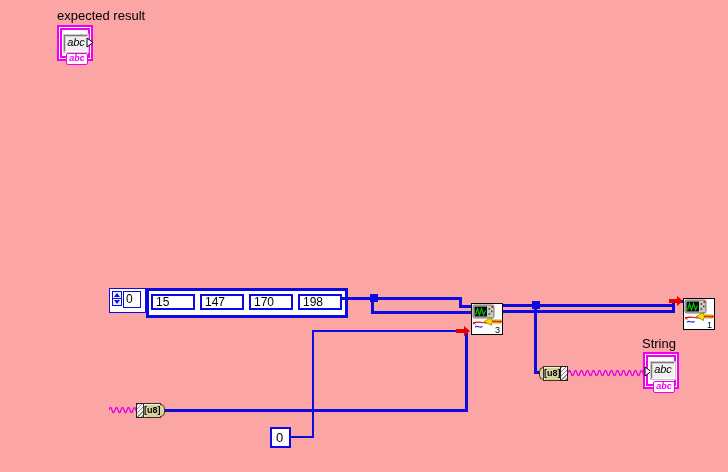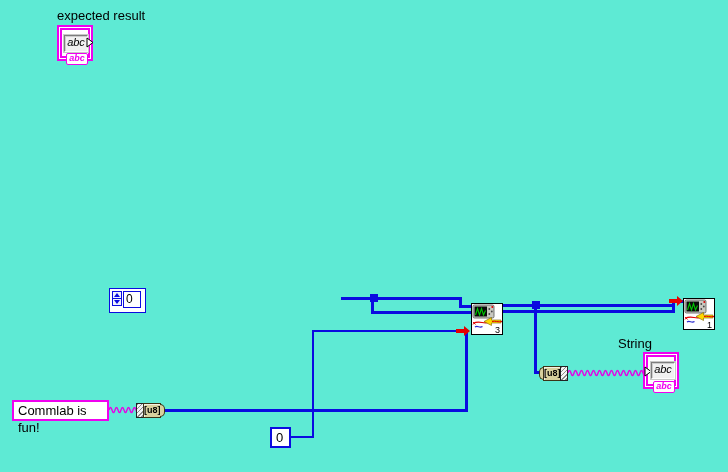--- a/index.html
+++ b/index.html
@@ -3,21 +3,21 @@
 <meta charset="utf-8">
 <style>
   :root{
     --blue:#0b0be0;
     --pink:#f000f0;
     --wirepink:#e600e6;
     --tan:#d8d19e;
   }
   html,body{margin:0;padding:0;background:#fff;}
   .canvas{
-    position:relative;width:728px;height:472px;background:#5eead4;
+    position:relative;width:728px;height:472px;background:#fca5a5;
     font-family:"Liberation Sans",sans-serif;color:#000;overflow:hidden;
   }
   .abs{position:absolute;}
   .lbl{position:absolute;font-size:13px;white-space:nowrap;}
   
   .seg{position:absolute;background:var(--blue);}
   .jdot{position:absolute;background:var(--blue);}
   
   .mframe{position:absolute;border:2px solid var(--pink);background:#fff;font-style:italic;}
   .mframe .inner{position:absolute;inset:1px;border:2px solid var(--pink);pointer-events:none;}
@@ -71,20 +71,26 @@
     <div class="idxarrows">
       <div class="idxcell">
           <div class="tri-up"></div>
         </div>
       <div class="idxcell" style="margin-top:-1px;">
           <div class="tri-dn"></div>
         </div>
     </div>
     <div class="idxval">0</div>
   </div>
+  <div class="arrshell" style="left:146px;top:288px;width:196px;height:24px;">
+    <div class="arrel" style="left:2px;">15</div>
+    <div class="arrel" style="left:51px;">147</div>
+    <div class="arrel" style="left:100px;">170</div>
+    <div class="arrel" style="left:149px;">198</div>
+  </div>
 
   <div class="seg" style="left:341px;top:297px;width:121px;height:3px;"></div>
   <div class="seg" style="left:459px;top:297px;width:3px;height:11px;"></div>
   <div class="seg" style="left:459px;top:305px;width:13px;height:3px;"></div>
   <div class="jdot" style="left:370px;top:294px;width:8px;height:8px;"></div>
   <div class="seg" style="left:371px;top:299px;width:3px;height:14px;"></div>
   <div class="seg" style="left:371px;top:311px;width:100px;height:3px;"></div>
 
   <div class="seg" style="left:503px;top:304px;width:172px;height:3px;"></div>
   <div class="seg" style="left:503px;top:310px;width:171px;height:3px;"></div>
@@ -137,21 +143,20 @@
       <circle cx="20.3" cy="2.9" r="1" fill="#e00000"></circle>
       <path d="M1.5 19.5 C7 15.5, 13 21.5, 19 17.5" stroke="#e00000" stroke-width="1.2" fill="none"></path>
       <path d="M1 18 l2.5 2.5 M1 20.5 l2.5 -2.5" stroke="#e00000" stroke-width="0.9"></path>
       <path d="M3 23 C5.5 21, 7.5 24.5, 10.5 22.5" stroke="#2a2ad0" stroke-width="1.2" fill="none"></path>
       <polygon points="12,17.5 19.5,13.5 19.5,16 29,16 29,19 19.5,19 19.5,21.5" fill="#ffd800" stroke="#7a6000" stroke-width="0.6"></polygon>
       <path d="M20 17.5 C23 16.5, 26 18.5, 30 17.5" stroke="#e00000" stroke-width="1" fill="none"></path>
       <text x="28" y="29" font-size="9" text-anchor="end" fill="#000">1</text>
     </svg>
   </div>
 
-  <div class="strconst" style="left:12px;top:400px;width:97px;height:21px;">Commlab is fun!</div>
 
   <svg class="abs" style="left:109px;top:404px;" width="28" height="12">
     <path d="M0 6 q1.5 -5 3 0 t3 0 t3 0 t3 0 t3 0 t3 0 t3 0 t3 0 t3 0 t3 0" stroke="#e600e6" stroke-width="1.4" fill="none"></path>
   </svg>
 
   <div class="abs" style="left:136px;top:403px;width:30px;height:16px;">
     <div class="hatch" style="left:0;top:0;width:8px;height:15px;"></div>
     <div class="u8body" style="left:7px;top:0;width:18px;height:15px;">[u8]</div>
     <div class="u8capR" style="left:24px;top:1px;width:5px;height:13px;"></div>
   </div>
@@ -161,21 +166,21 @@
   <div class="abs" style="left:539px;top:366px;width:30px;height:17px;">
     <div class="u8capL" style="left:0;top:1px;width:5px;height:13px;"></div>
     <div class="u8body" style="left:4px;top:0;width:18px;height:15px;">[u8]</div>
     <div class="hatch" style="left:21px;top:0;width:8px;height:15px;"></div>
   </div>
 
   <svg class="abs" style="left:568px;top:367px;" width="77" height="12">
     <path d="M0 6 q1.5 -5 3 0 t3 0 t3 0 t3 0 t3 0 t3 0 t3 0 t3 0 t3 0 t3 0 t3 0 t3 0 t3 0 t3 0 t3 0 t3 0 t3 0 t3 0 t3 0 t3 0 t3 0 t3 0 t3 0 t3 0 t3 0 t3 0" stroke="#e600e6" stroke-width="1.4" fill="none"></path>
   </svg>
 
-  <div class="lbl" style="left:618px;top:336px;">String</div>
+  <div class="lbl" style="left:642px;top:336px;">String</div>
   <div class="mframe" style="left:643px;top:352px;width:32px;height:33px;">
     <div class="inner"></div>
     <svg class="abs" style="left:-1px;top:12px;z-index:2;" width="8" height="11">
       <polygon points="1,1 7,5.5 1,10" fill="#fff" stroke="#000" stroke-width="1"></polygon>
     </svg>
     <div class="abcfield" style="left:6px;top:8px;width:22px;height:15px;">abc</div>
     <div class="abctag" style="left:8px;top:27px;width:20px;height:10px;">abc</div>
   </div>
 
 </div>

